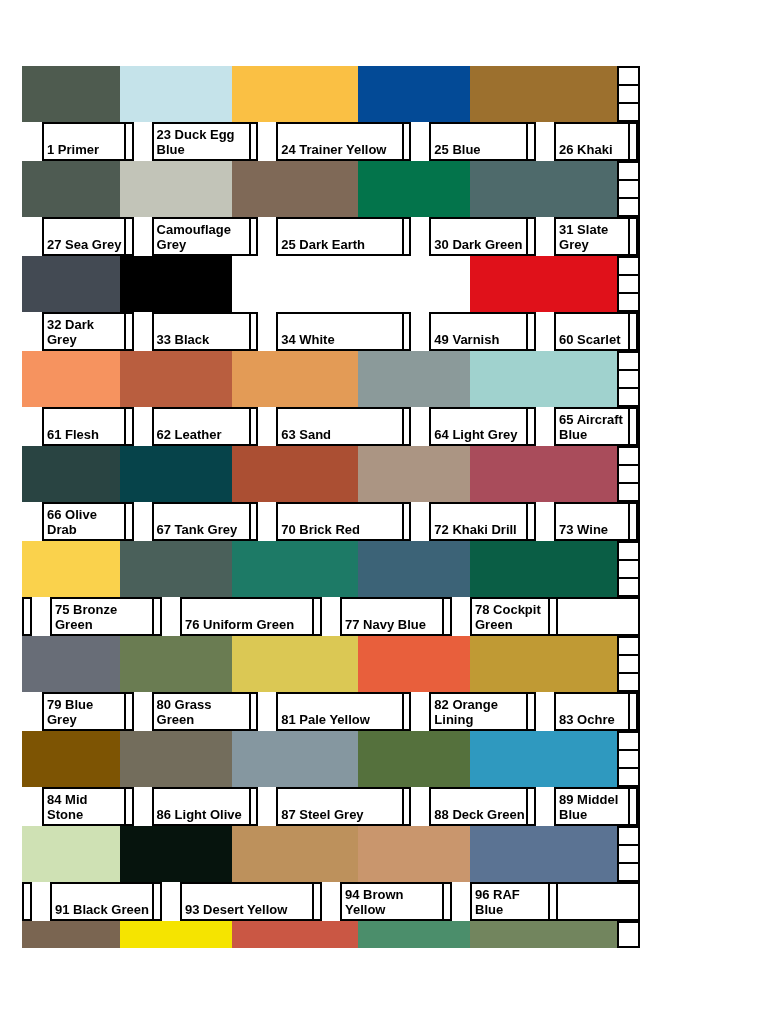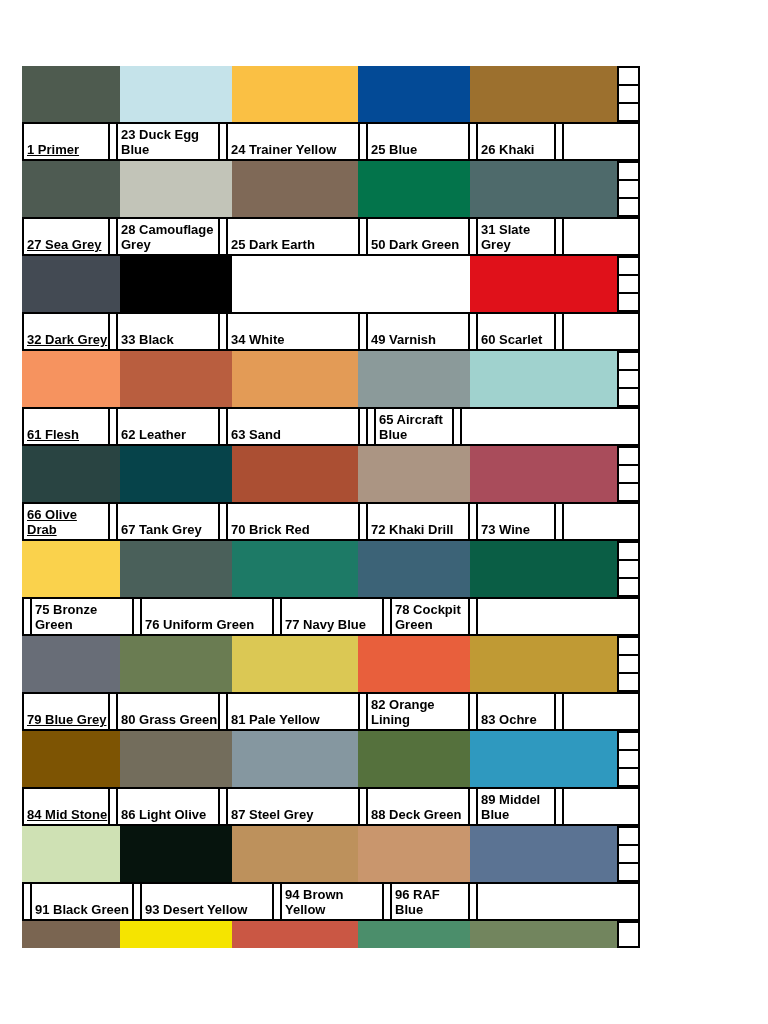--- a/index.html
+++ b/index.html
@@ -84,20 +84,21 @@
     height: 100%;
     display: flex;
     align-items: flex-end;
     padding: 0 0 2px 3px;
     font-size: 13px;
     font-weight: bold;
     line-height: 15px;
     color: #000;
     overflow: hidden;
     margin-right: -2px;
+    margin-left: 20px;
   }
   .label-cell .txt {
     display: block;
     width: 100%;
     word-break: break-word;
   }
   
   .label-gap {
     box-sizing: border-box;
     border: 2px solid #000;
@@ -107,21 +108,21 @@
     margin-right: -2px;
   }
   .label-tail {
     box-sizing: border-box;
     border: 2px solid #000;
     background: #fff;
     height: 100%;
     flex: 1 1 auto;
   }
 
-  .lc-0 { width: 88px; text-decoration: underline; }
+  .lc-0 { width: 88px; }
   .lc-1 { width: 104px; }
   .lc-2 { width: 134px; }
   .lc-3 { width: 104px; }
   .lc-4 { width: 80px; }
 </style>
 </head>
 <body>
 
 <div id="chart-root">
     <div class="swatch-row">
@@ -178,21 +179,21 @@
       <div class="label-gap"></div>
       <div class="label-cell lc-1">
         <span class="txt">28 Camouflage Grey</span>
       </div>
       <div class="label-gap"></div>
       <div class="label-cell lc-2">
         <span class="txt">25 Dark Earth</span>
       </div>
       <div class="label-gap"></div>
       <div class="label-cell lc-3">
-        <span class="txt">50 Dark Green</span>
+        <span class="txt">30 Dark Green</span>
       </div>
       <div class="label-gap"></div>
       <div class="label-cell lc-4">
         <span class="txt">31 Slate Grey</span>
       </div>
       <div class="label-gap"></div>
       <div class="label-tail"></div>
     </div>
     <div class="swatch-row">
       <div class="swatch col-0" style="background: rgb(67, 74, 83);"></div>
@@ -247,20 +248,23 @@
       </div>
       <div class="label-gap"></div>
       <div class="label-cell lc-1">
         <span class="txt">62 Leather</span>
       </div>
       <div class="label-gap"></div>
       <div class="label-cell lc-2">
         <span class="txt">63 Sand</span>
       </div>
       <div class="label-gap"></div>
+      <div class="label-cell lc-3">
+        <span class="txt">64 Light Grey</span>
+      </div>
       <div class="label-gap"></div>
       <div class="label-cell lc-4">
         <span class="txt">65 Aircraft Blue</span>
       </div>
       <div class="label-gap"></div>
       <div class="label-tail"></div>
     </div>
     <div class="swatch-row">
       <div class="swatch col-0" style="background: rgb(41, 68, 66);"></div>
       <div class="swatch col-1" style="background: rgb(6, 67, 74);"></div>

